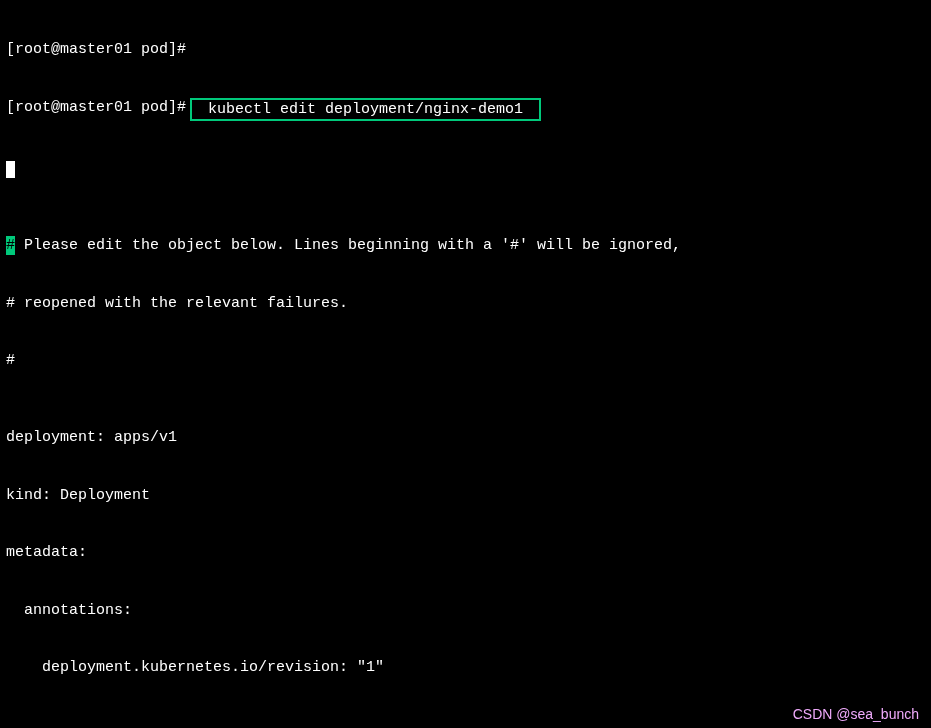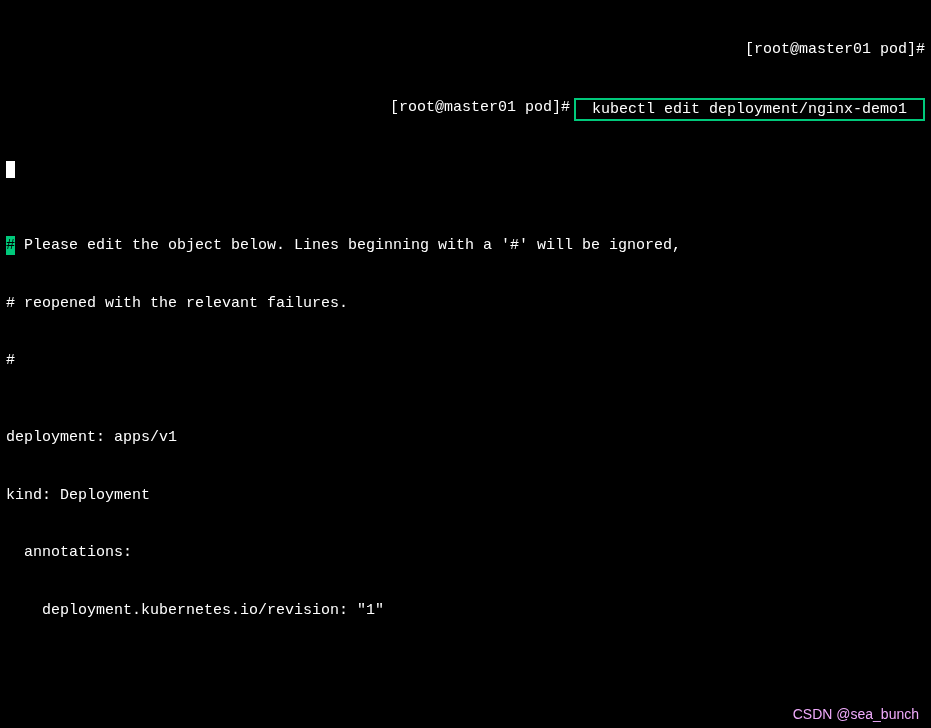--- a/index.html
+++ b/index.html
@@ -11,21 +11,21 @@
     line-height: 1.28;
     width: 931px;
     height: 728px;
     overflow: hidden;
     position: relative;
   }
   .term {
     padding: 2px 6px;
     white-space: pre;
   }
-  .prompt-line { display: flex; justify-content: flex-end; }
+  .prompt-line { display: flex; }
   .prompt { color: #fff; }
   .cmd-box {
     border: 2px solid #00c97b;
     padding: 0 16px;
     color: #fff;
     display: inline-block;
     margin-left: 4px;
   }
   .hash-hl {
     background: #00c97b;
@@ -63,20 +63,21 @@
     <span class="cmd-box">kubectl edit deployment/nginx-demo1</span>
   </div>
   <div><span class="cursor"></span></div>
 
   <div class="line"><span class="hash-hl">#</span><span> Please edit the object below. Lines beginning with a '#' will be ignored,</span></div>
   <div class="line"># reopened with the relevant failures.</div>
   <div class="line">#</div>
 
   <div class="line">deployment: apps/v1</div>
   <div class="line">kind: Deployment</div>
+  <div class="line">metadata:</div>
   <div class="line">  annotations:</div>
   <div class="line">    deployment.kubernetes.io/revision: "1"</div>
   
   
   
   
   
   
   
   

